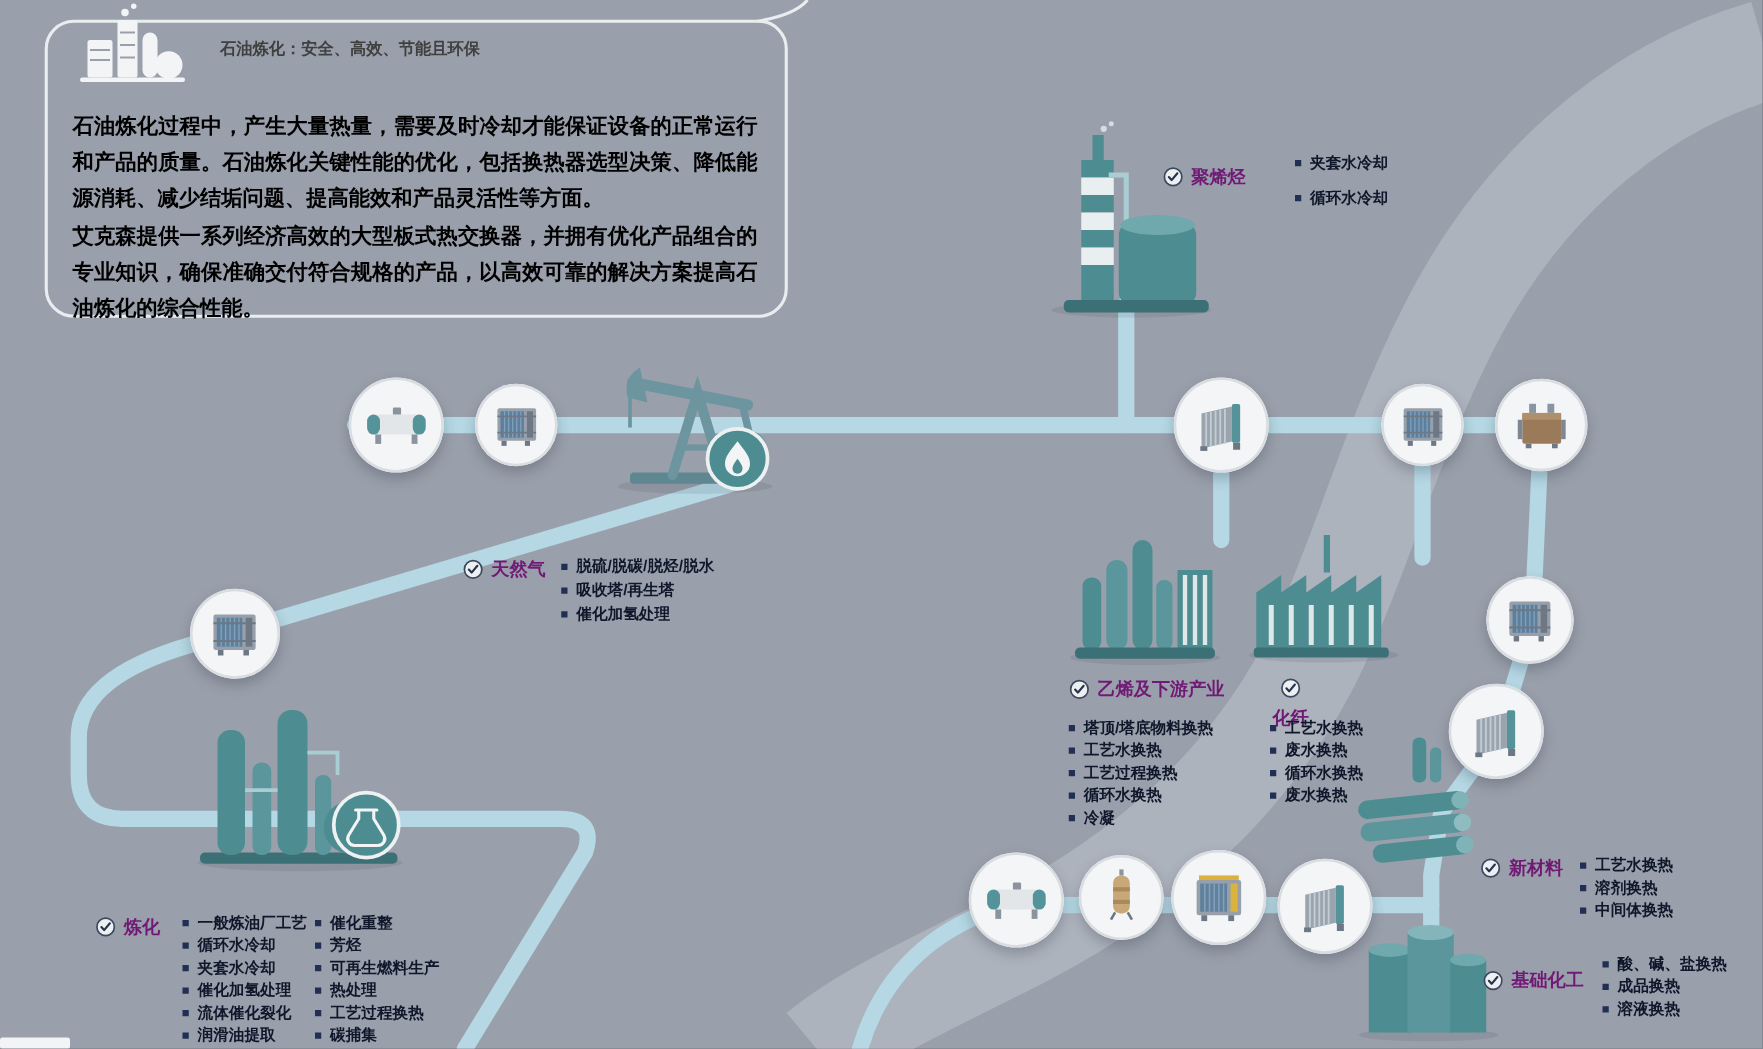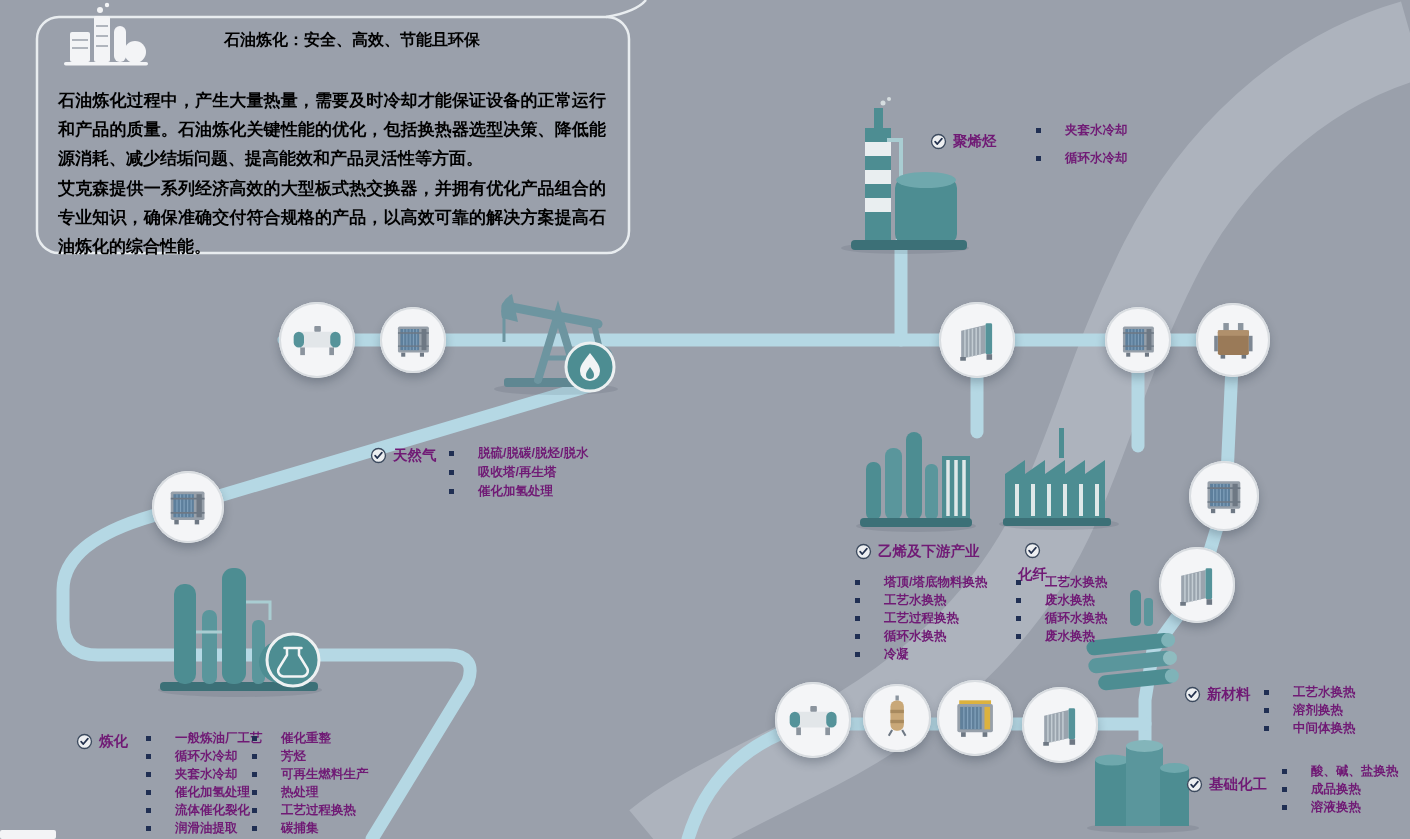--- a/index.html
+++ b/index.html
@@ -6,37 +6,37 @@
   .canvas{
     position:relative;width:1410px;height:839px;overflow:hidden;
     background:#9aa0ab;
     font-family:"Liberation Sans", sans-serif;
     color:#1f2e52;
   }
   svg.layer{position:absolute;left:0;top:0;}
   
   .header-title{
     position:absolute;left:176px;top:30px;
-    font-size:16px;font-weight:700;color:#000000;white-space:nowrap;margin-left:48px;
+    font-size:13px;font-weight:700;color:#404040;white-space:nowrap;
   }
   .para{
     position:absolute;left:58px;width:548px;
     font-size:17px;line-height:29px;font-weight:600;color:#000000;
     text-align:justify;
   }
   
   .sec-head{
     position:absolute;display:flex;align-items:center;gap:6px;white-space:nowrap;
   }
   .sec-title{font-size:14.5px;font-weight:700;color:#701a75;}
   .check{display:inline-flex;width:17px;height:17px;flex:none;}
   .bullets{position:absolute;}
   .bullet{
-    display:flex;align-items:center;gap:24px;white-space:nowrap;
-    font-size:12.5px;font-weight:700;color:#701a75;
+    display:flex;align-items:center;gap:7px;white-space:nowrap;
+    font-size:12.5px;font-weight:700;color:#0f172a;
   }
   .lh18 .bullet{line-height:18px;height:18px;}
   .lh19 .bullet{line-height:19px;height:19px;}
   .lh28 .bullet{line-height:28px;height:28px;}
   .sq{width:5px;height:5px;background:#202f53;flex:none;}
   
   .equip{
     position:absolute;border-radius:50%;
     background:#f4f5f7;
     box-shadow:0 5px 10px rgba(25,35,50,.25), inset 0 0 0 2px #d9dde1;

